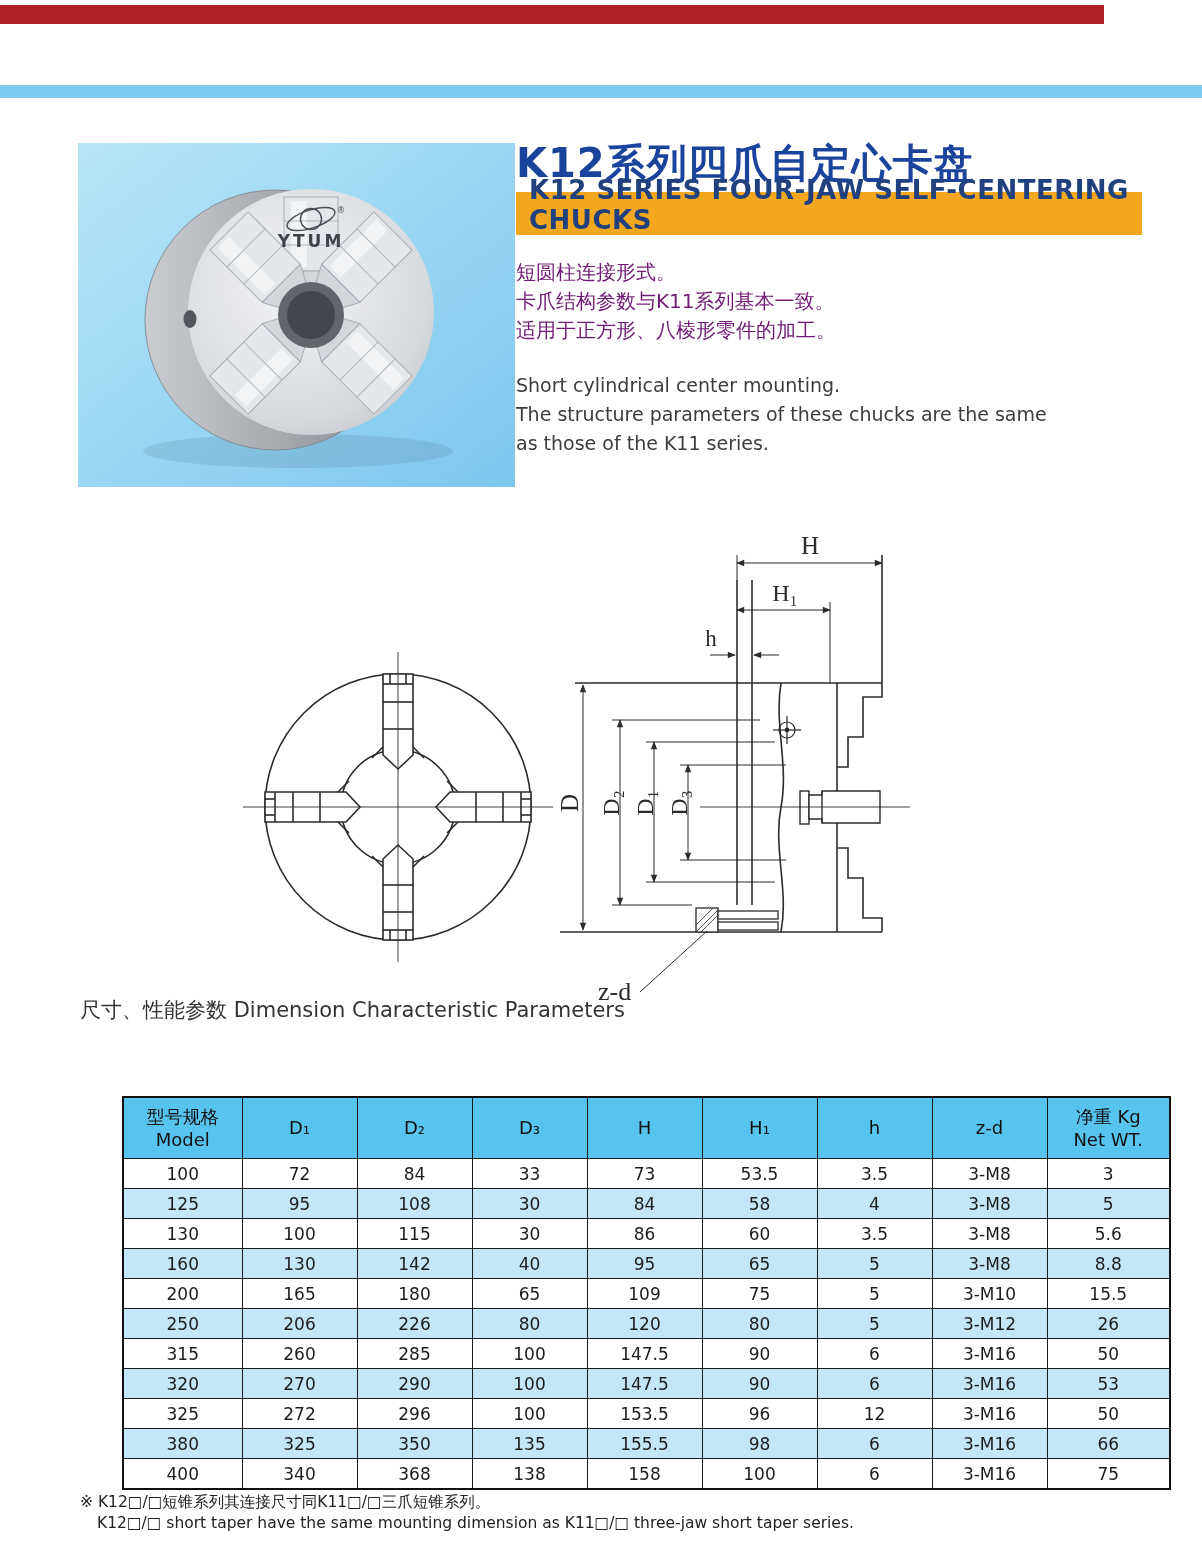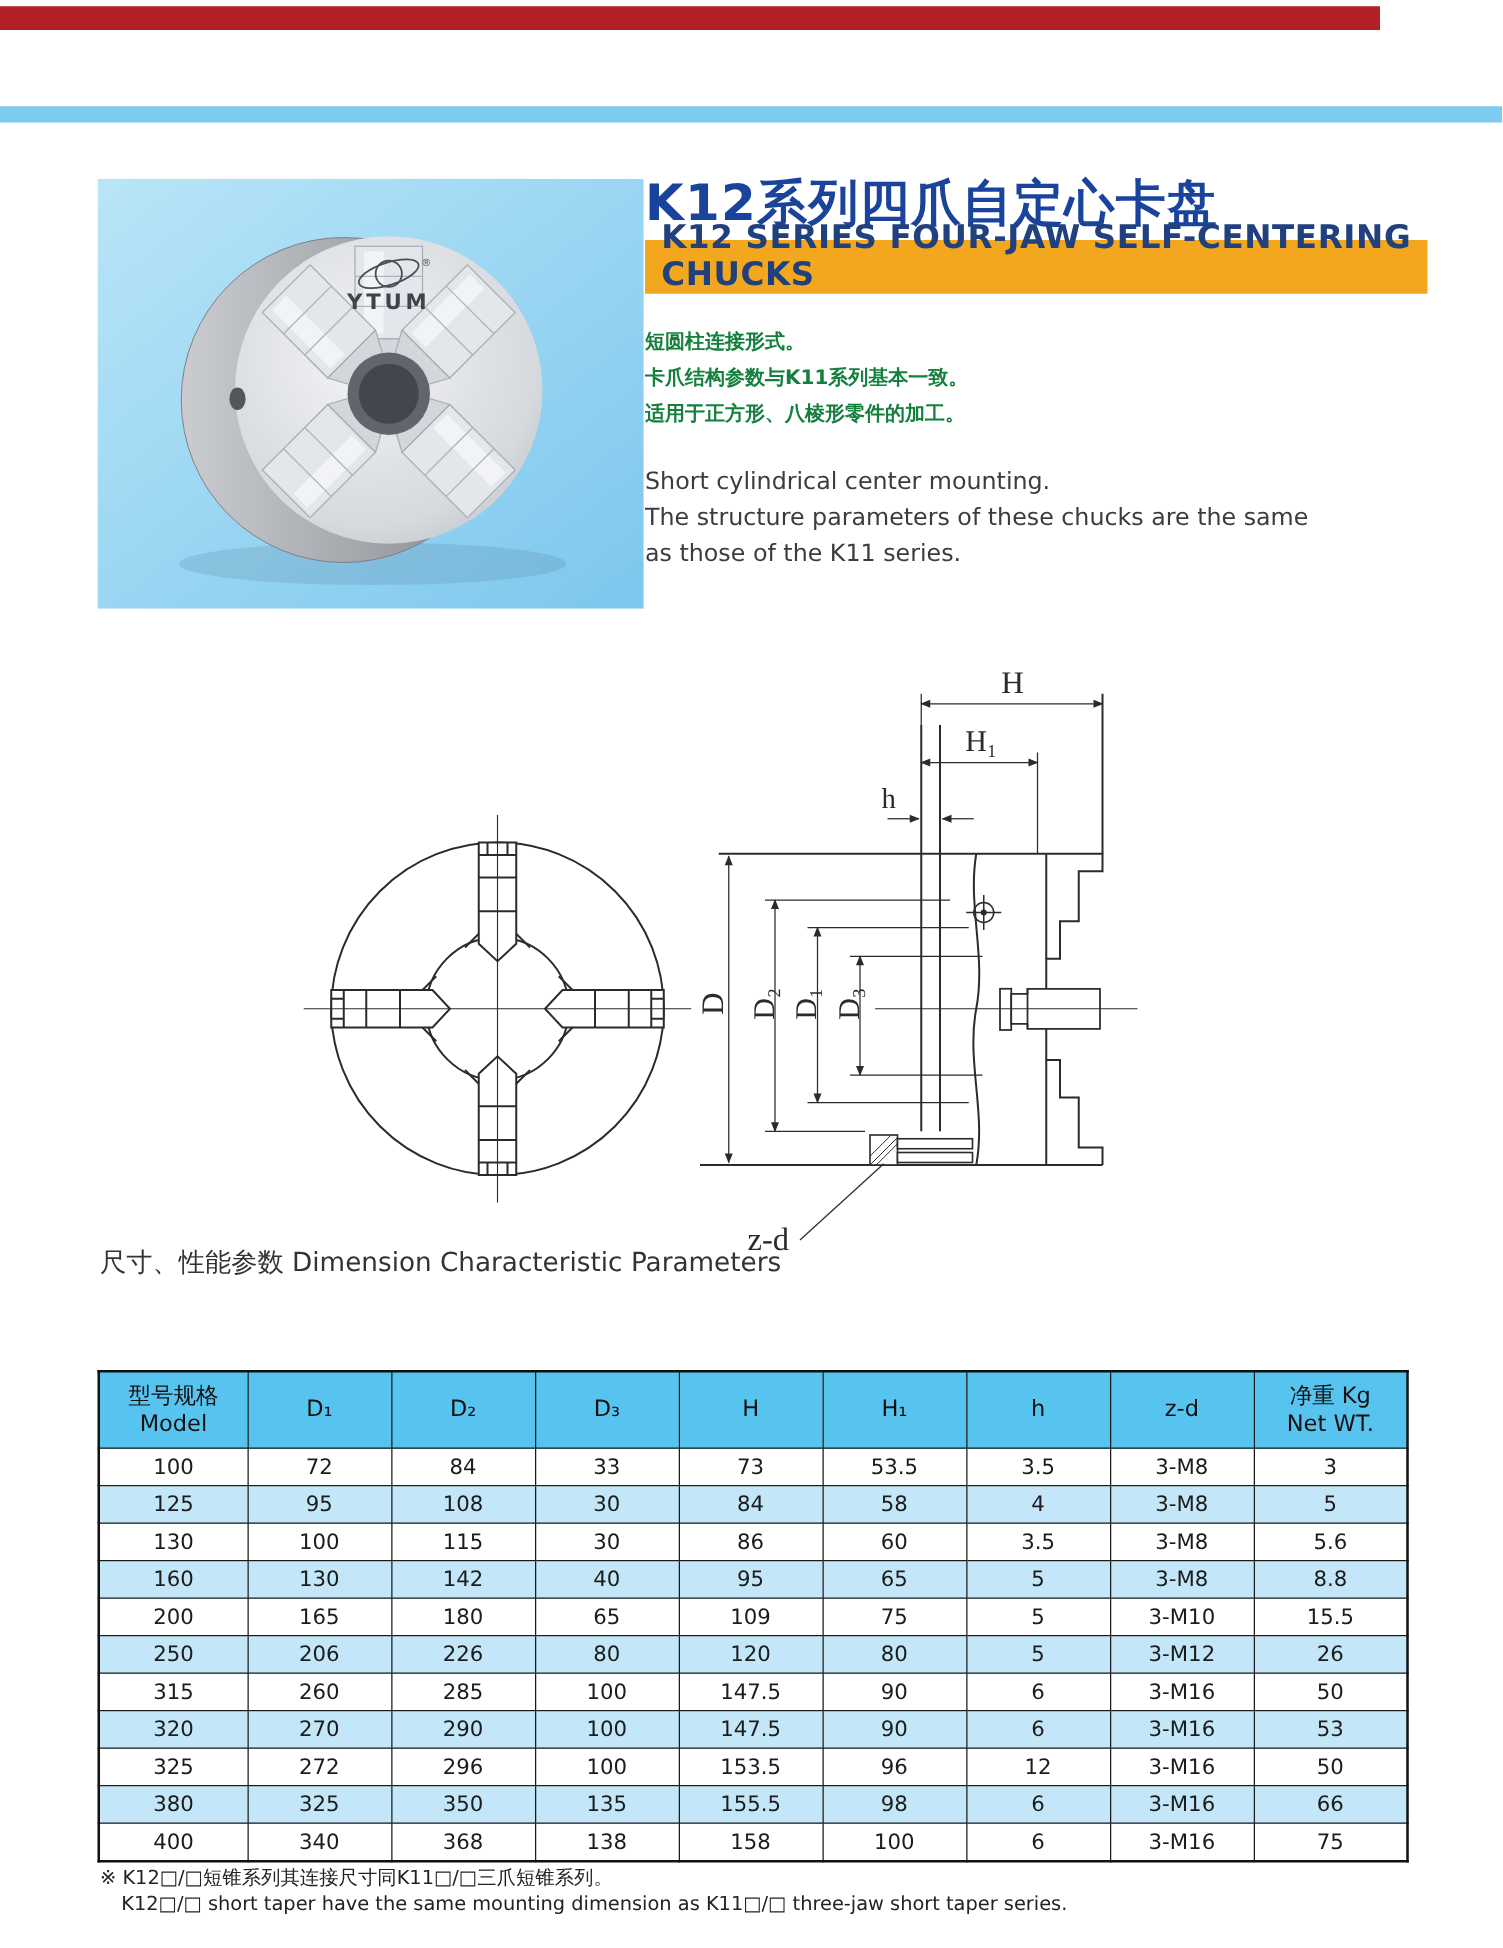--- a/index.html
+++ b/index.html
@@ -6,30 +6,30 @@
   .page{position:relative;width:1202px;height:1558px;background:#fff;overflow:hidden;
         font-family:"DejaVu Sans","Liberation Sans",sans-serif;color:#222;}
   .red-bar{position:absolute;left:0;top:5px;width:1104px;height:19px;background:var(--red_bar);}
   .sky-bar{position:absolute;left:0;top:85px;width:1202px;height:13px;background:var(--sky_bar);}
   .photo{position:absolute;left:78px;top:143px;width:437px;height:344px;}
   .right-col{position:absolute;left:516px;top:140px;width:560px;}
   .title-zh{font-size:40px;line-height:46px;font-weight:700;color:var(--title_blue);letter-spacing:1px;}
   .banner{margin-top:6px;width:626px;height:43px;background:var(--banner_orange);
           display:flex;align-items:flex-end;}
   .banner span{padding-left:13px;font-size:26px;font-weight:600;color:var(--banner_text);letter-spacing:.5px;}
-  .desc-zh{margin-top:23px;font-size:16px;line-height:29px;color:#15803d;font-weight:bold;}
+  .desc-zh{margin-top:23px;font-size:20px;line-height:29px;color:#701a75;}
   .desc-en{margin-top:26px;font-size:19px;line-height:29px;color:#3c3c3c;width:558px;}
   .desc-zh p,.desc-en p{margin:0;}
   .drawing{position:absolute;left:230px;top:530px;width:770px;height:500px;}
   .tbl-title{position:absolute;left:80px;top:996px;font-size:21px;color:#333;}
   .tbl-wrap{position:absolute;left:78px;top:1096px;width:1047px;}
   table{border-collapse:collapse;table-layout:fixed;width:1047px;}
   th,td{border:1.8px solid #1a1a1a;text-align:center;vertical-align:middle;
         font-family:"DejaVu Sans","Liberation Sans",sans-serif;}
-  table{border:2.5px solid #111;}
+  table{border:2.5px solid #111;margin-left:44px;}
   th{background:var(--table_header_blue);font-weight:400;color:#111;font-size:18px;
      height:56px;line-height:1.3;padding:2px 0;}
   td{height:29px;font-size:17px;color:#1c1c1c;padding:0;}
   tr.alt td{background:var(--table_row_blue);}
   .footnote{position:absolute;left:80px;top:1492px;font-size:15.5px;line-height:21px;color:#222;}
   .footnote .l2{padding-left:17px;}
   .dimtext{font-family:"Liberation Serif","DejaVu Serif",serif;fill:#2b2b2b;}
 </style>
 </head>
 <body>

